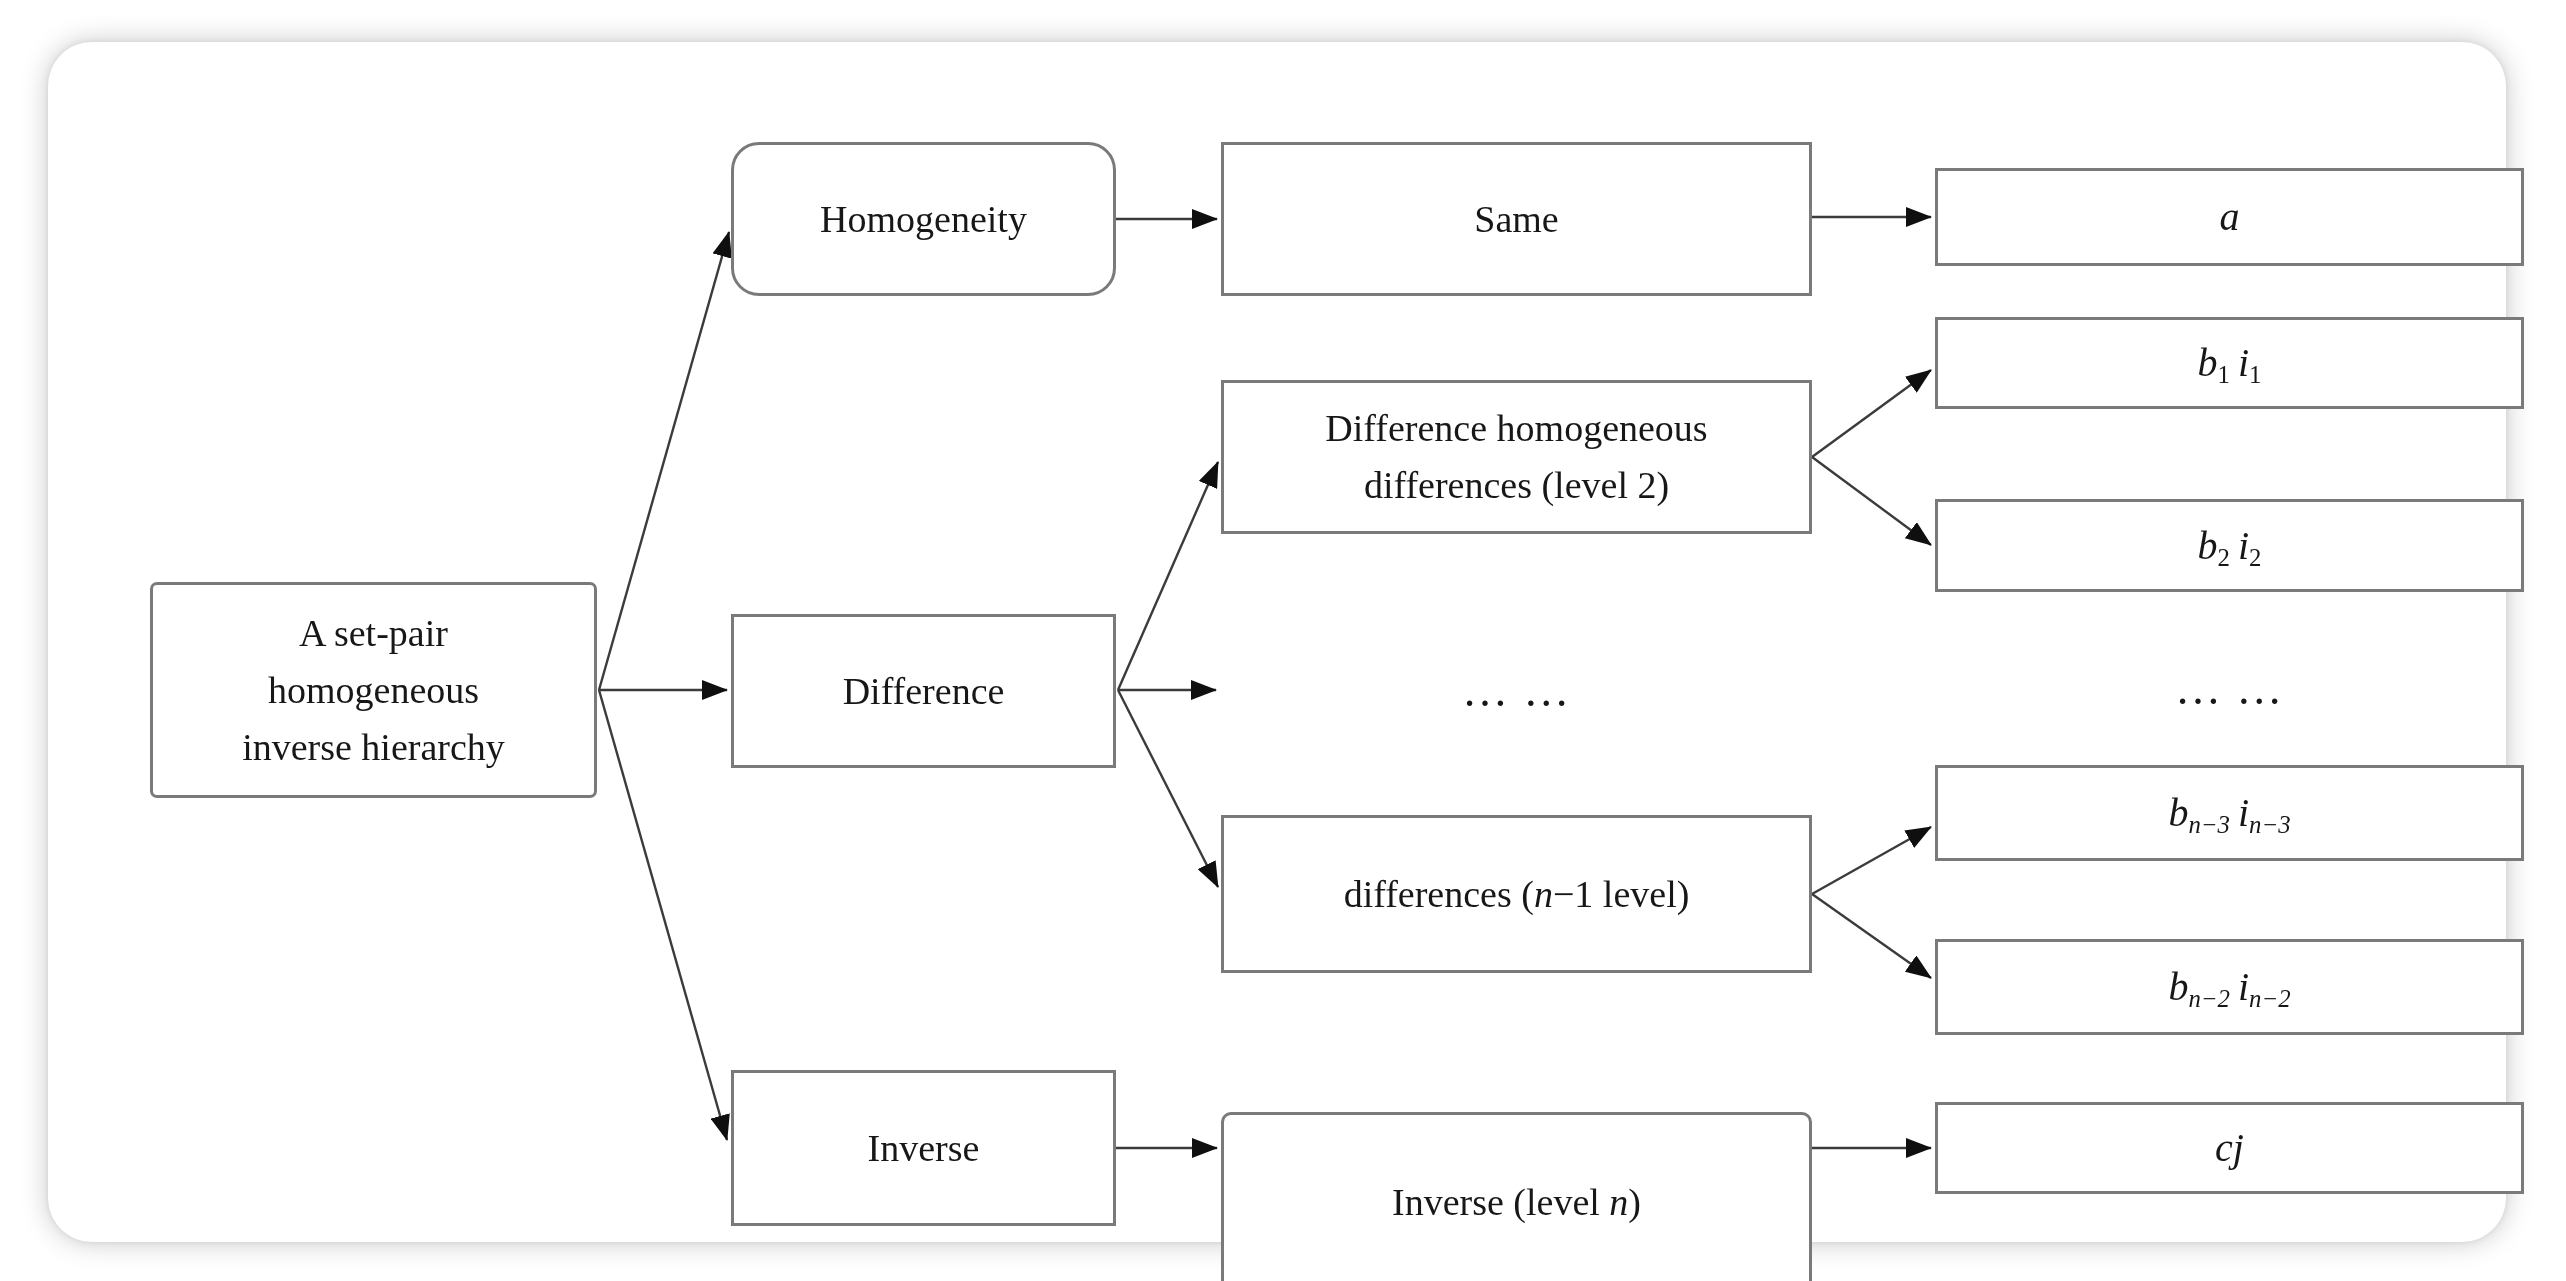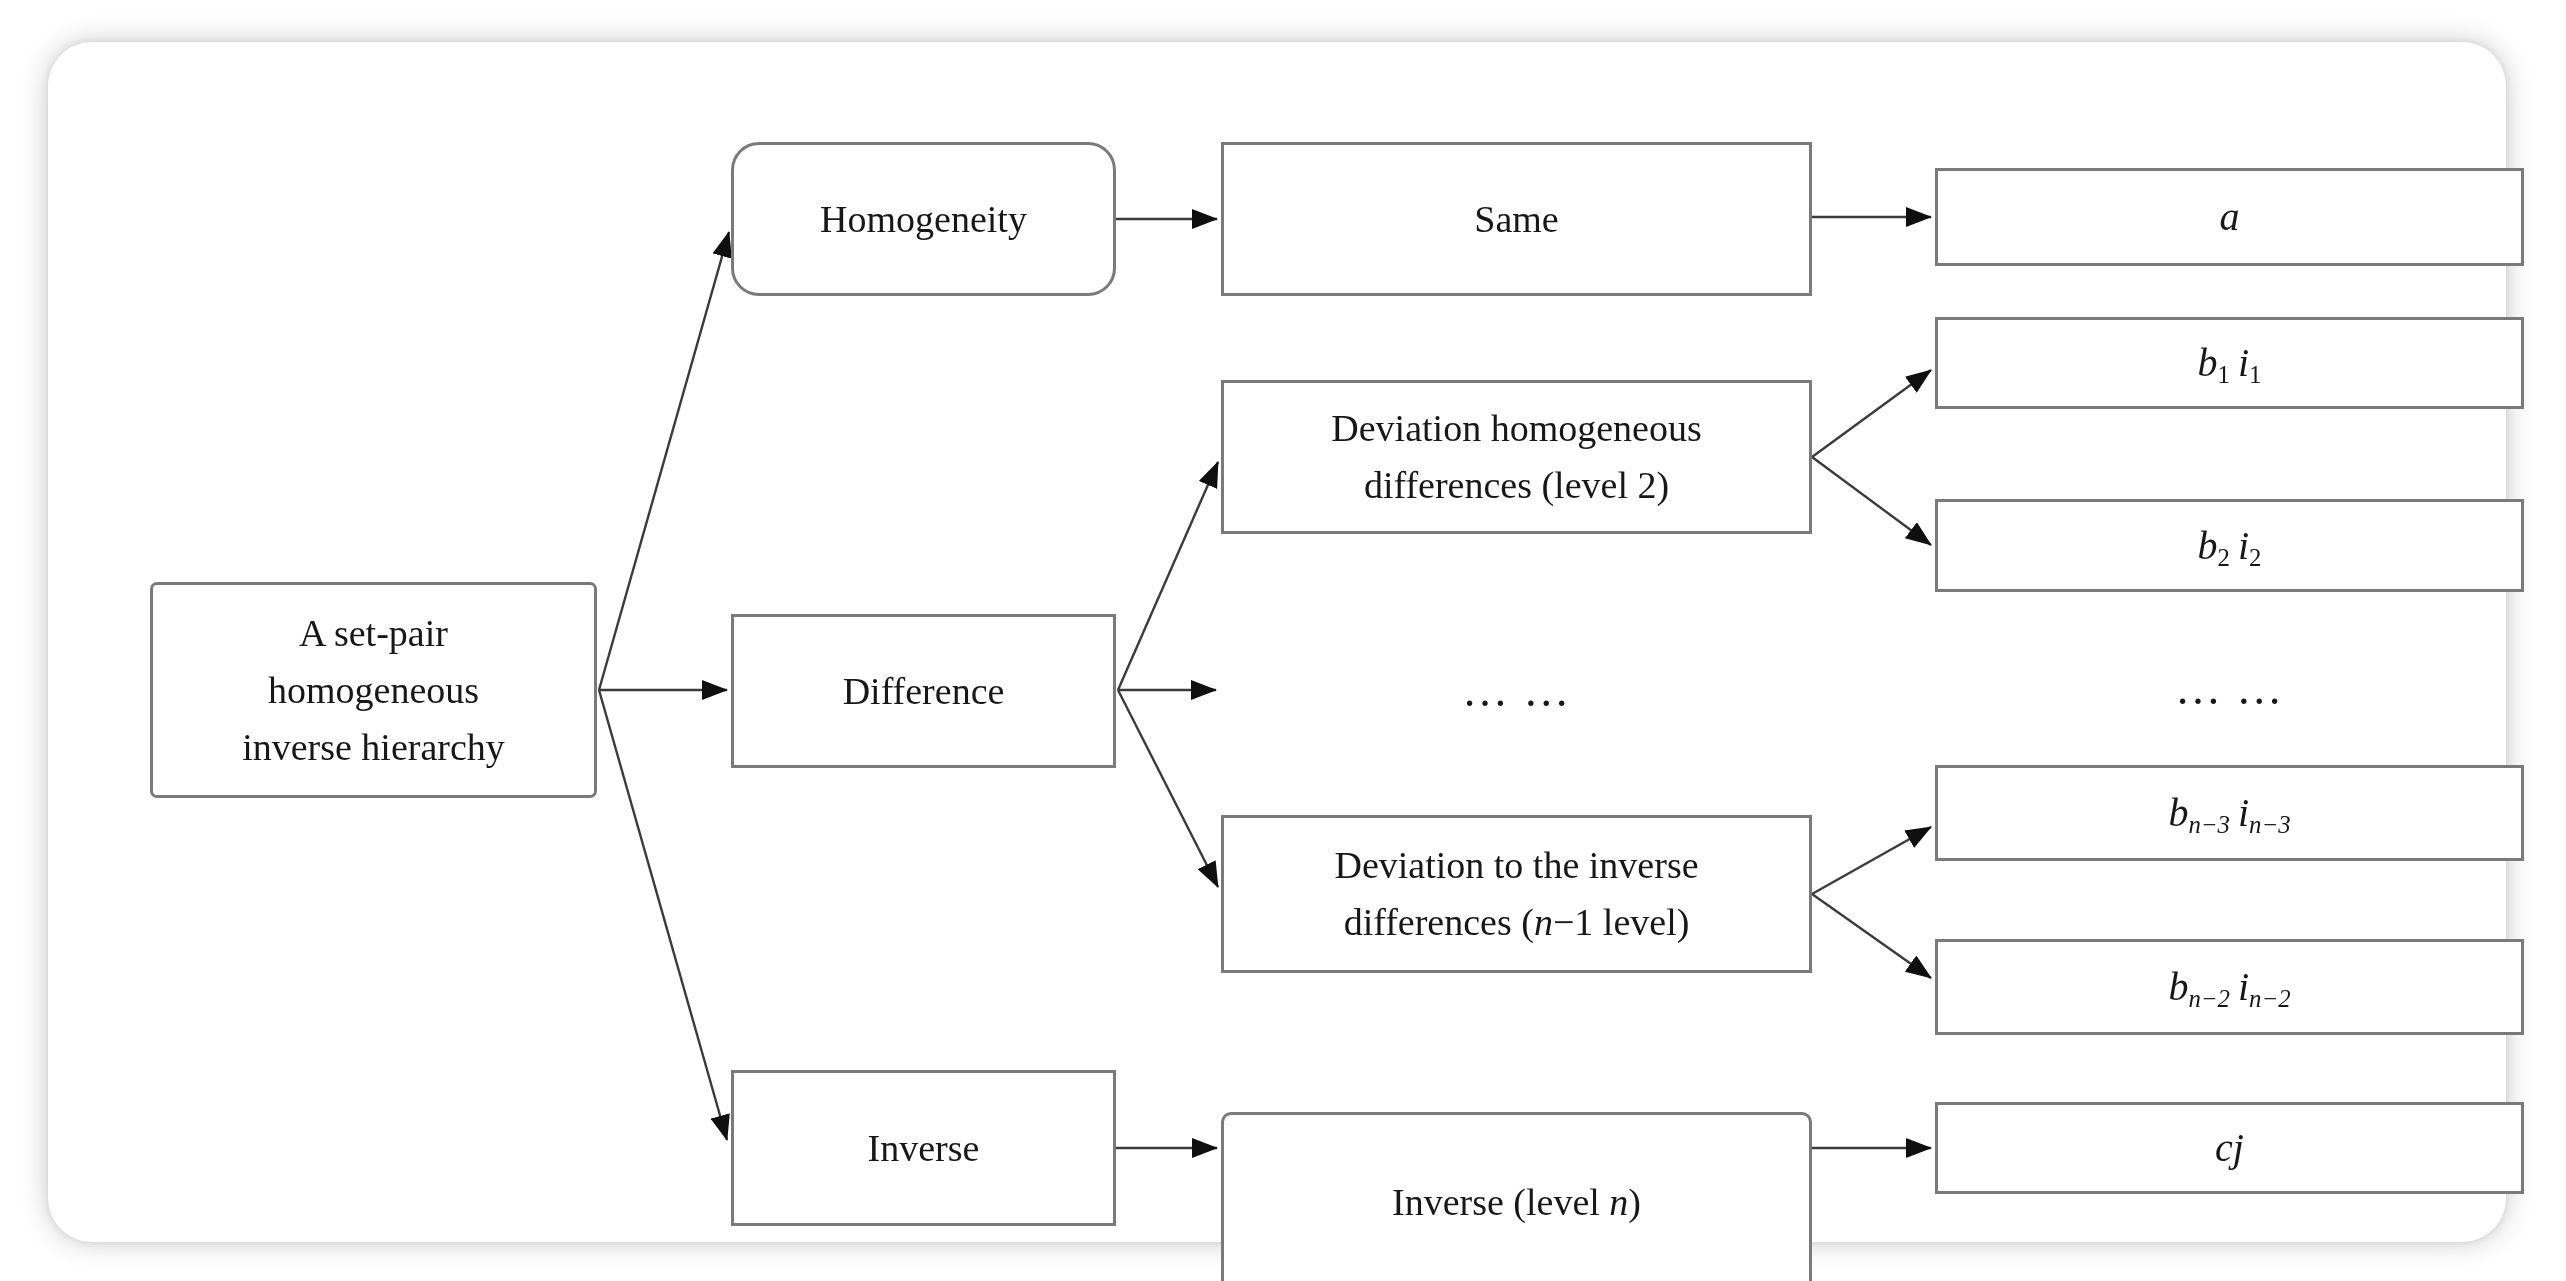--- a/index.html
+++ b/index.html
@@ -71,28 +71,27 @@
         <div class="label-line"><span>Inverse</span></div>
       </div>
     <div class="node" style="left:683px;top:572px;width:385px;height:154px;">
         <div class="label-line"><span>Difference</span></div>
       </div>
 
     <div class="node" style="left:1173px;top:100px;width:591px;height:154px;">
         <div class="label-line"><span>Same</span></div>
       </div>
     <div class="node" style="left:1173px;top:338px;width:591px;height:154px;">
-        <div class="label-line"><span>Deviation homogeneous</span></div>
+        <div class="label-line"><span>Difference homogeneous</span></div>
         <div class="label-line"><span>differences (level 2)</span></div>
       </div>
     <div class="ellipsis-label" style="left:1173px;top:606px;width:591px;height:86px;">
         <div class="label-line"><span>… …</span></div>
       </div>
     <div class="node" style="left:1173px;top:773px;width:591px;height:158px;">
-        <div class="label-line"><span>Deviation to the inverse</span></div>
         <div class="label-line"><span>differences (</span><span class="i">n</span><span>−1 level)</span></div>
       </div>
     <div class="node" style="left:1173px;top:1070px;width:591px;height:180px;border-radius:10px;">
         <div class="label-line"><span>Inverse (level </span><span class="i">n</span><span>)</span></div>
       </div>
 
     <div class="node math" style="left:1887px;top:126px;width:589px;height:98px;">
         <div class="label-line"><span class="i">a</span></div>
       </div>
     <div class="node math" style="left:1887px;top:275px;width:589px;height:92px;">

